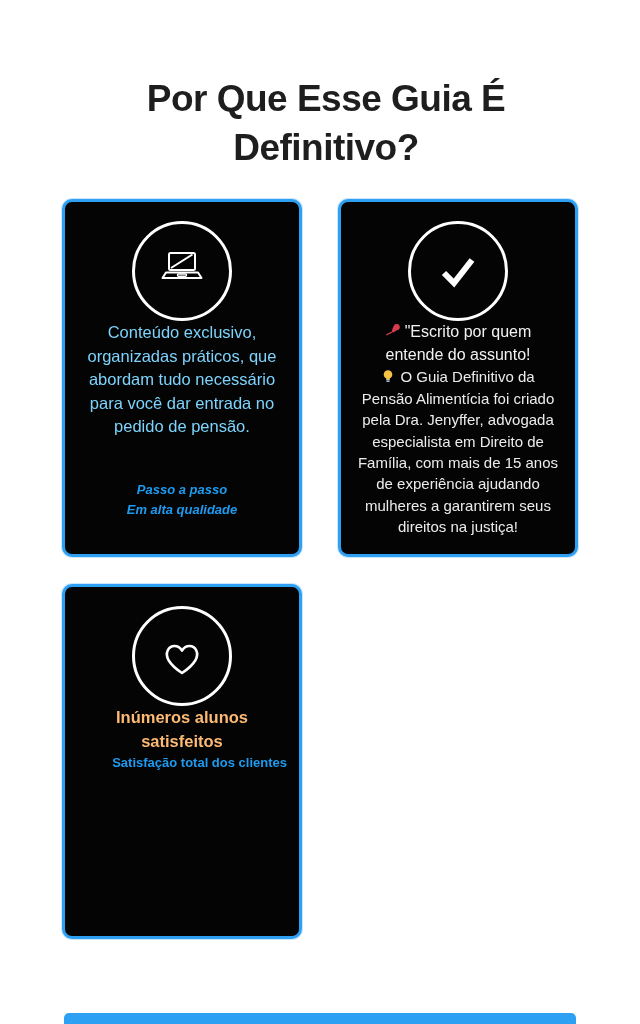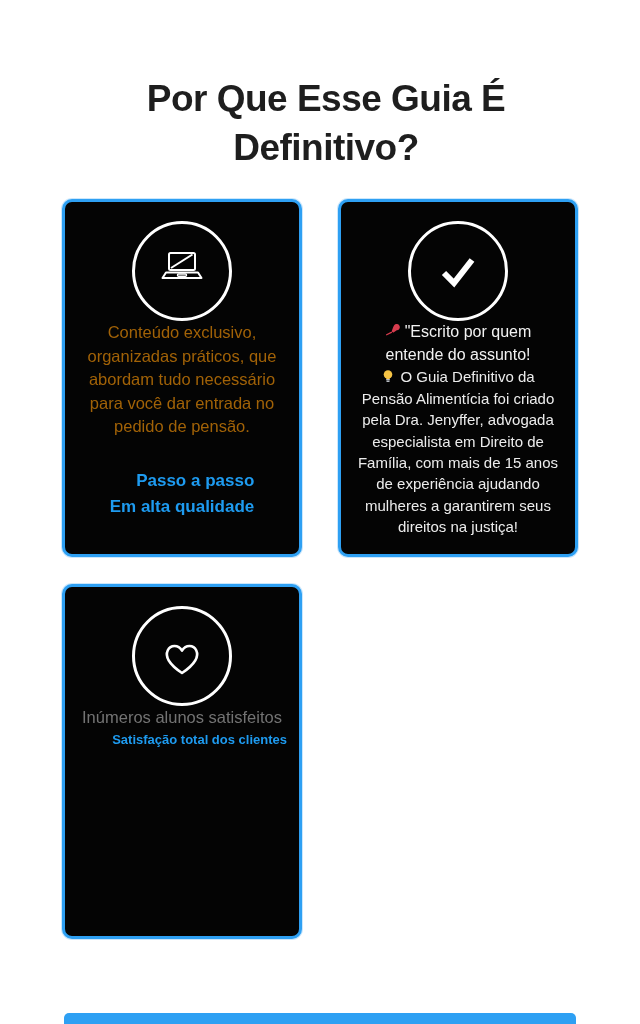--- a/index.html
+++ b/index.html
@@ -28,38 +28,38 @@
     box-sizing:border-box;display:flex;flex-direction:column;align-items:center;
     padding:15px 16px 24px;color:#e9e9e9;
     box-shadow:0 0 0 1px rgba(46,160,243,.25);
   }
   .iconCircle{
     width:94px;height:94px;border:3px solid #ffffff;border-radius:50%;
     display:flex;align-items:center;justify-content:center;flex:0 0 auto;margin-top:4px;
   }
   .card p{margin:0;}
   .body-text{
-    margin-top:16px;font-size:16.5px;line-height:1.42;text-align:center;color:#a16207;
+    margin-top:16px;font-size:16.5px;line-height:1.42;text-align:center;color:#7dd3fc;
     width:208px;
   }
   .blue{color:#1e9bf0;font-weight:700;}
   .highlights{
-    margin-top:auto;padding-bottom:10px;text-align:right;
-    font-size:17px;line-height:1.55;
+    margin-top:auto;padding-bottom:10px;text-align:center;
+    font-size:13px;line-height:1.55;font-style:italic;
   }
   .highlights span{display:block;}
 
   .headline{
     margin-top:14px;font-size:16px;line-height:1.4;text-align:center;color:#f2f2f2;width:200px;
   }
   .expert-par{
     margin-top:9px;font-size:15px;line-height:1.43;text-align:center;color:#ececec;width:208px;
   }
 
-  .stat-label{margin-top:17px;font-size:16.5px;line-height:1.4;text-align:center;width:212px;color:#737373;}
+  .stat-label{margin-top:17px;font-size:16.5px;line-height:1.4;text-align:center;width:212px;color:#fdba74;font-weight:bold;}
   .stat-value{
     margin-top:10px;font-size:58px;font-weight:800;color:#ffffff;letter-spacing:1px;line-height:1.1;
   }
   .stat-highlight{
     margin-top:auto;padding-bottom:8px;font-size:13px;line-height:1.5;text-align:right;width:210px;
   }
 
   .emoji{display:inline-block;vertical-align:-2px;margin-right:5px;}
 
   

